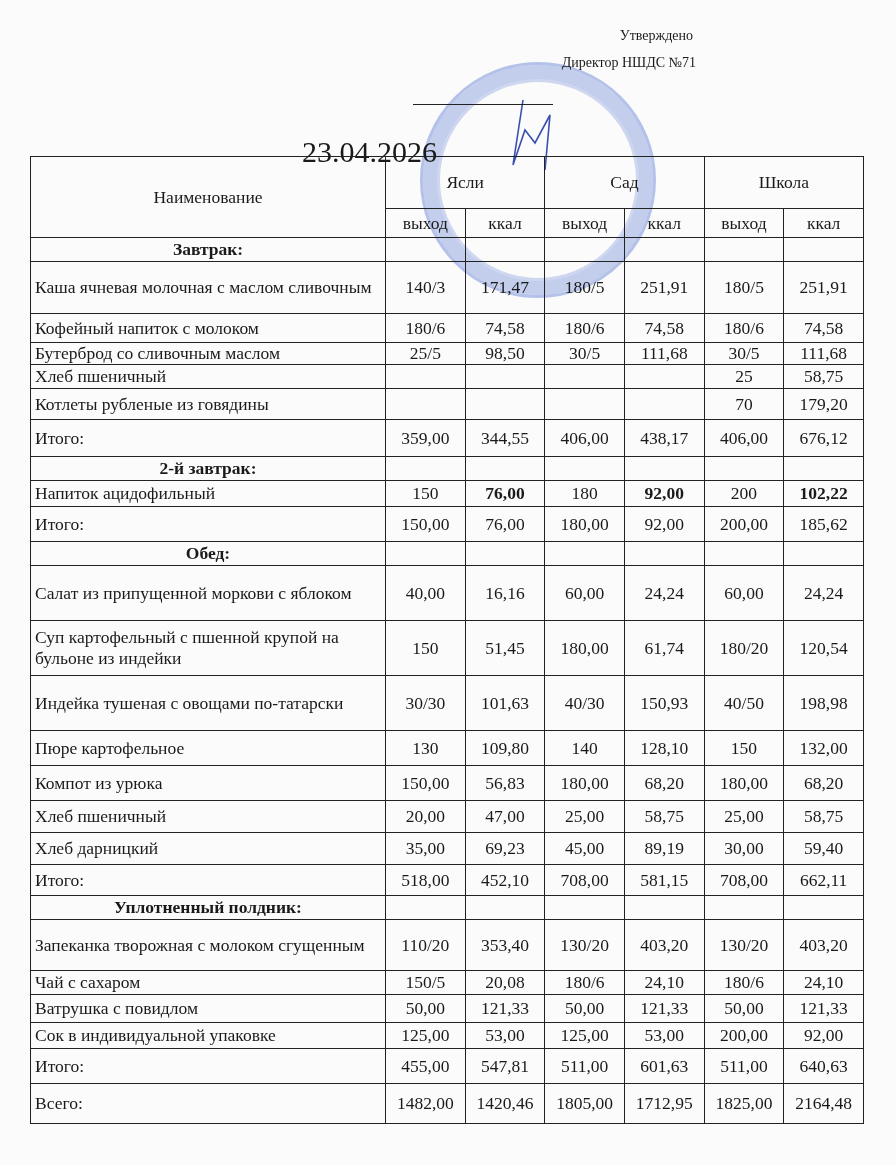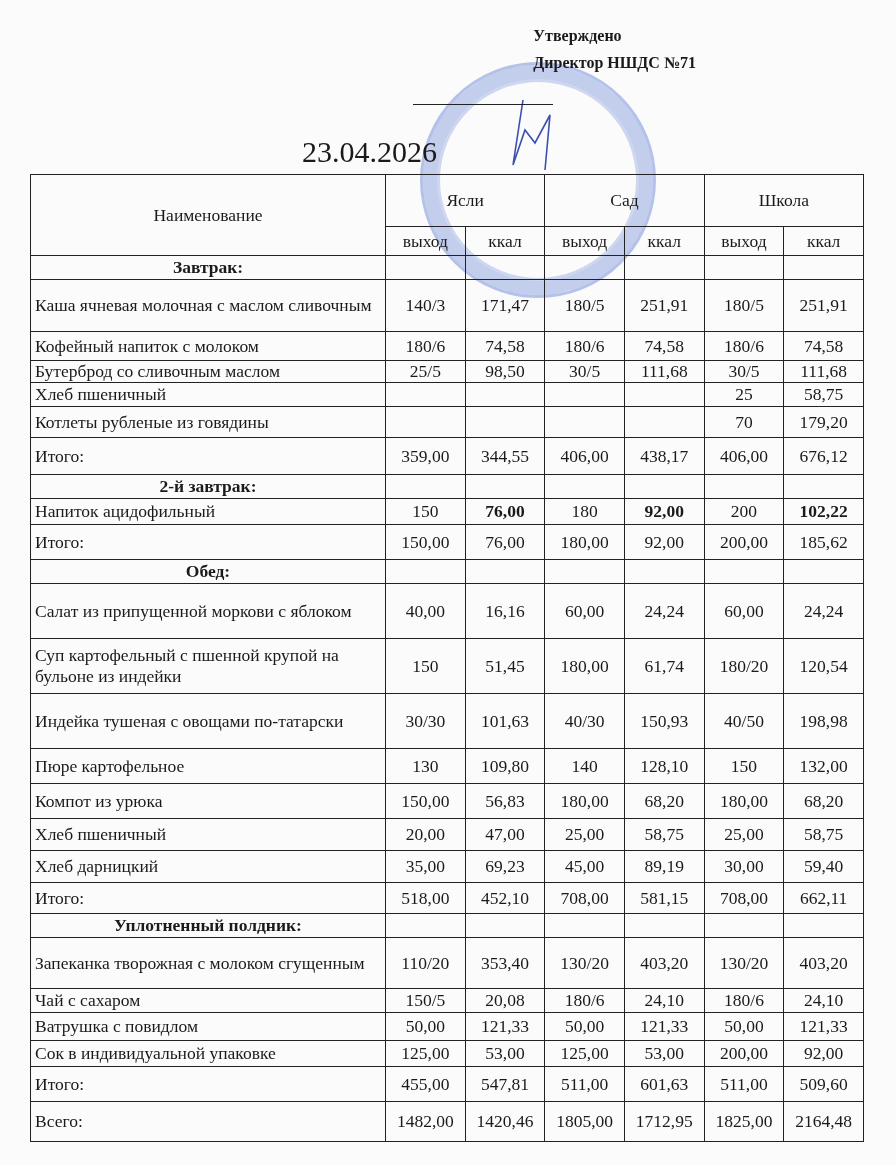--- a/index.html
+++ b/index.html
@@ -1,27 +1,27 @@
 <!DOCTYPE html>
 <html><head>
 <meta charset="utf-8">
 <style>
   html, body { margin: 0; padding: 0; }
   body {
     width: 896px; height: 1165px; background: #fbfbfb; position: relative; overflow: hidden;
     font-family: "Liberation Serif", serif; color: #1a1a1a;
   }
-  .approval { position: absolute; right: 200px; top: 22px; text-align: left; font-weight: bold; font-size: 16px; line-height: 27px; }
+  .approval { position: absolute; right: 200px; top: 22px; text-align: right; font-weight: normal; font-size: 14px; line-height: 27px; }
   .approval .line1 { padding-right: 3px; }
   .sigline { position: absolute; left: 413px; top: 104px; width: 140px; border-top: 1.5px solid #222; }
   .date { position: absolute; left: 302px; top: 135px; font-size: 30px; }
   .stamp { position: absolute; left: 420px; top: 62px; width: 230px; height: 230px; border-radius: 50%;
     border: 3px solid rgba(90,120,210,0.55); box-shadow: inset 0 0 0 14px rgba(120,150,225,0.18), inset 0 0 0 17px rgba(90,120,210,0.35); opacity: 0.8; }
   .signature { position: absolute; left: 495px; top: 95px; }
-  table { position: absolute; left: 30px; top: 174px; width: 834px; border-collapse: collapse; font-size: 17.5px; }
+  table { position: absolute; left: 30px; top: 156px; width: 834px; border-collapse: collapse; font-size: 17.5px; }
   td, th { border: 1.5px solid #222; padding: 0 4px; font-weight: normal; }
   th { text-align: center; }
   td.num { text-align: center; }
   tr.section td.name { text-align: center; font-weight: bold; margin-left: 16px; }
   tr.total td { font-weight: normal; }
   .b { font-weight: bold; }
   col.c-name { width: 355px; }
 </style>
 </head>
 <body>
@@ -281,21 +281,21 @@
         <td class="num">200,00</td>
         <td class="num">92,00</td>
       </tr>
       <tr class="total" style="height: 35px;">
         <td class="name">Итого:</td>
         <td class="num">455,00</td>
         <td class="num">547,81</td>
         <td class="num">511,00</td>
         <td class="num">601,63</td>
         <td class="num">511,00</td>
-        <td class="num">509,60</td>
+        <td class="num">640,63</td>
       </tr>
       <tr class="total" style="height: 40px;">
         <td class="name">Всего:</td>
         <td class="num">1482,00</td>
         <td class="num">1420,46</td>
         <td class="num">1805,00</td>
         <td class="num">1712,95</td>
         <td class="num">1825,00</td>
         <td class="num">2164,48</td>
       </tr>

